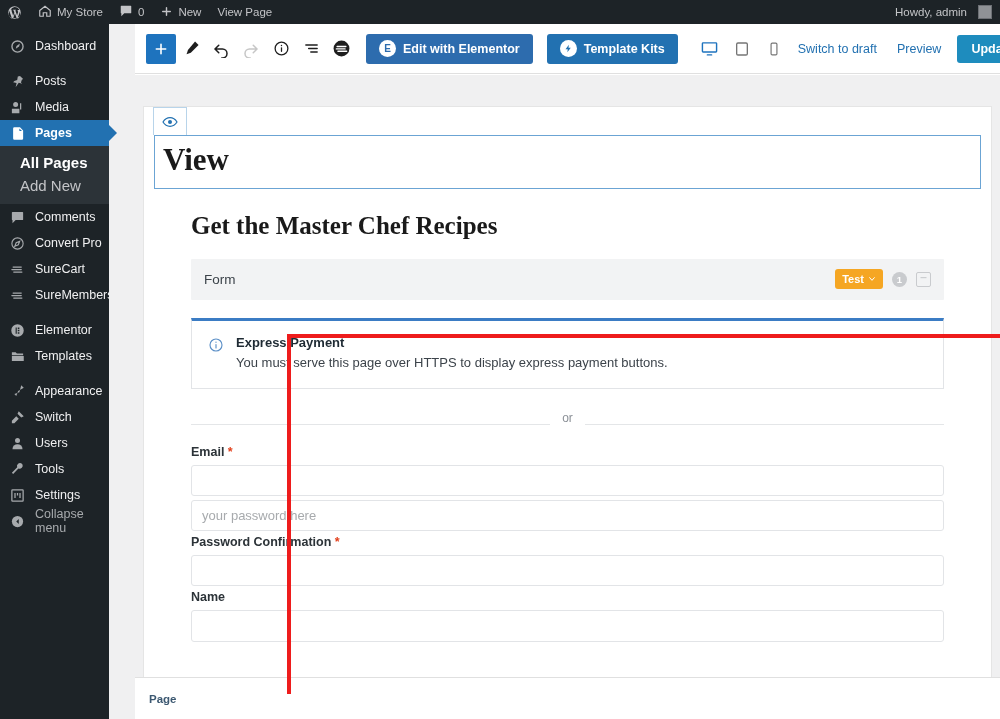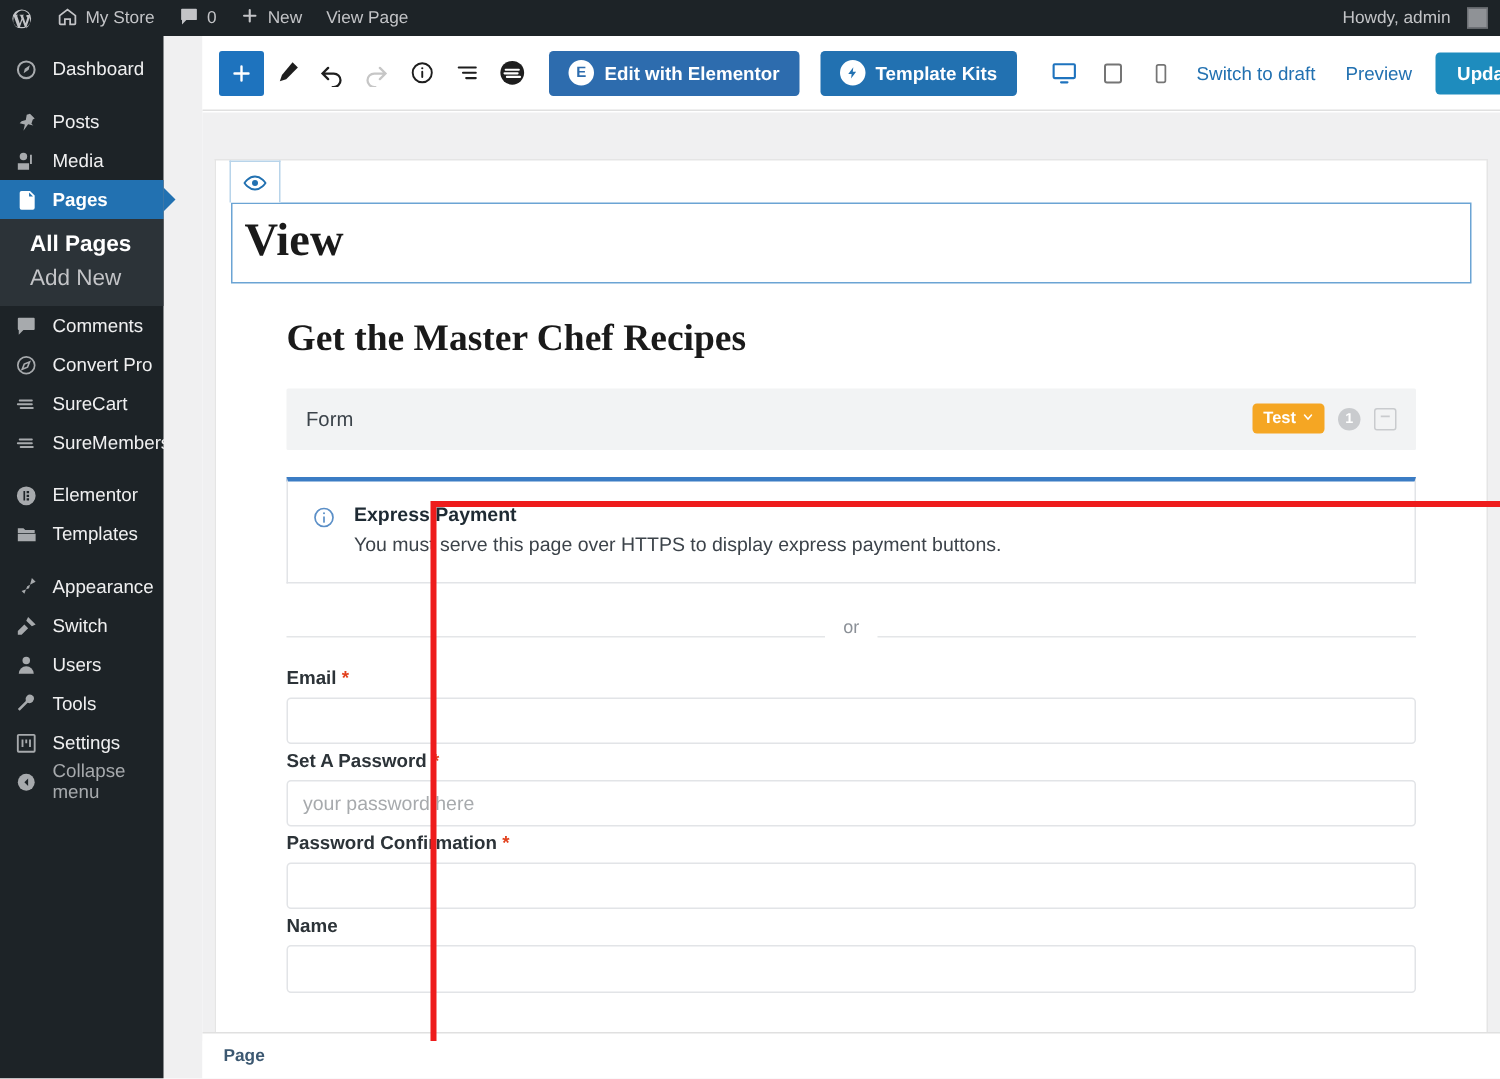--- a/index.html
+++ b/index.html
@@ -188,21 +188,21 @@
   .field.tall .field-input { height: 32px; }
 
   
   .annotation {
     position: absolute; border: 4px solid #ee1c1c; pointer-events: none;
     z-index: 20;
   }
 
   
   .bottom-bar {
-    position: absolute; left: 135px; right: 0; bottom: 0; height: 31px;
+    position: absolute; left: 135px; right: 0; bottom: 0; height: 42px;
     background: #fff; border-top: 1px solid #e0e0e0;
     display: flex; align-items: center; padding-left: 14px;
     font-size: 11.5px; font-weight: 700; color: #3c5871;
   }
 </style>
 </head>
 <body>
 
 <div class="screen">
 
@@ -558,23 +558,20 @@
             </div>
 
             <div class="field">
               <label class="field-label">
                 <span>Email</span><span class="req"> *</span>
               </label>
               <input class="field-input" type="text" value="" style="">
             </div>
 
             <div class="field">
-              <label class="field-label">
-                <span>Set A Password</span><span class="req"> *</span>
-              </label>
               <input class="field-input" type="text" placeholder="your password here" style="">
             </div>
 
             <div class="field">
               <label class="field-label">
                 <span>Password Confirmation</span><span class="req"> *</span>
               </label>
               <input class="field-input" type="text" value="" style="">
             </div>
 

